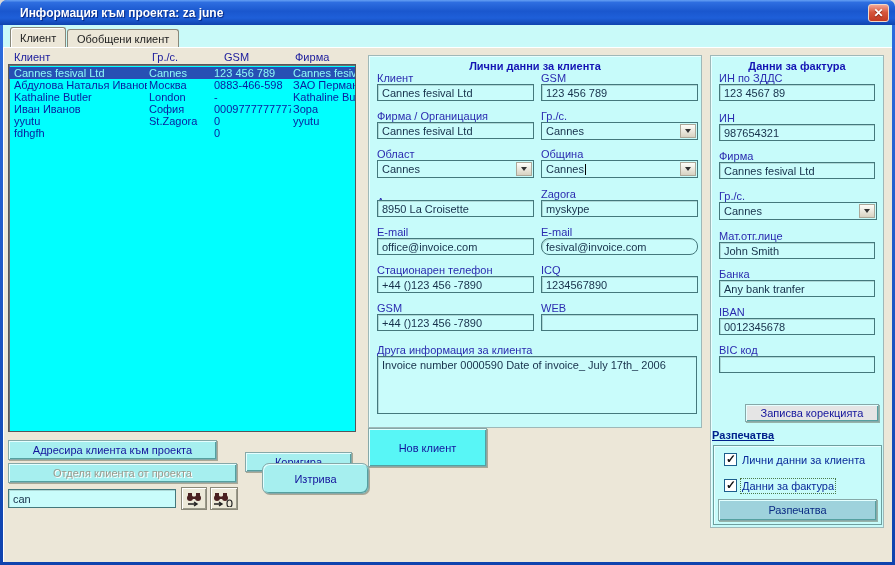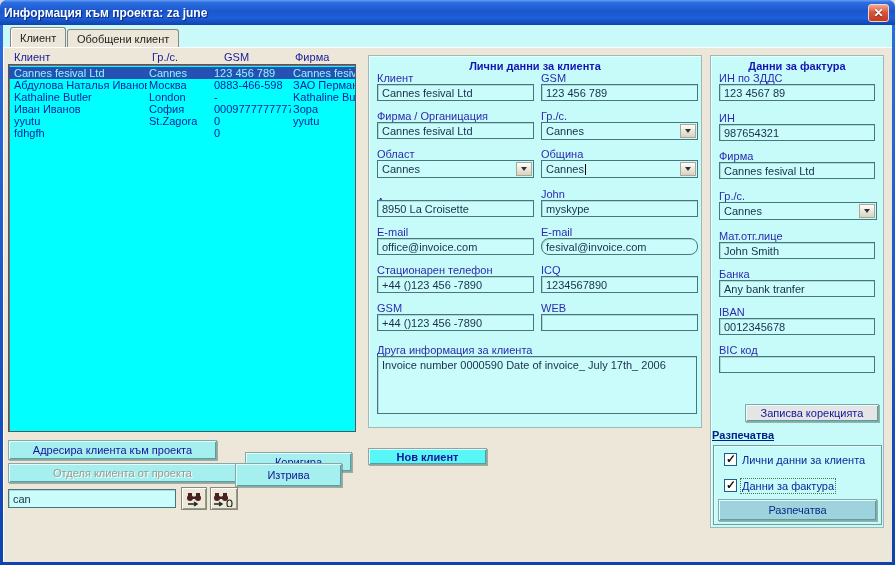--- a/index.html
+++ b/index.html
@@ -7,21 +7,21 @@
     position:relative;width:895px;height:565px;box-sizing:border-box;
     font-family:"Liberation Sans",sans-serif;font-size:11px;
     background:linear-gradient(180deg,#2E6EE0,#0F43AE);
     border-radius:7px 7px 0 0;overflow:hidden;
   }
   .titlebar{
     position:absolute;left:0;top:0;right:0;height:25px;
     background:linear-gradient(180deg,#66A1F4 0%,#2E6EE0 10%,#1A57CE 45%,#1E5FD9 72%,#0F43AE 100%);
     border-radius:7px 7px 0 0;display:flex;align-items:center;
   }
-  .title{color:#fff;font-weight:bold;font-size:12px;padding-left:4px;text-shadow:1px 1px 1px #00237E;}
+  .title{color:#fff;font-weight:bold;font-size:12px;padding-left:20px;text-shadow:1px 1px 1px #00237E;}
   .closebtn{
     position:absolute;right:6px;top:4px;width:21px;height:18px;border-radius:3px;
     background:linear-gradient(180deg,#F3A696,#D6573C 45%,#C23A22);
     border:1px solid #F0D8C8;box-sizing:border-box;cursor:pointer;
     display:flex;align-items:center;justify-content:center;
   }
   .x-icon{color:#fff;font-weight:bold;font-size:12px;line-height:12px;text-shadow:0 1px 1px #7a1a08;}
   .tabstrip{position:absolute;left:3px;top:25px;width:889px;height:22px;background:#C9FAF9;}
   .tab{
     position:absolute;box-sizing:border-box;background:#ECE7D8;color:#222;
@@ -150,21 +150,21 @@
       <span class="c1">fdhgfh</span>
       <span class="c2"></span>
       <span class="c3">0</span>
       <span class="c4"></span>
     </div>
   </div>
 
   <div class="btn" style="left:8px;top:440px;width:209px;height:20px;">Адресира клиента към проекта</div>
   <div class="btn" style="left:245px;top:452px;width:107px;height:20px;">Коригира</div>
   <div class="btn disabled" style="left:8px;top:463px;width:229px;height:20px;">Отделя клиента от проекта</div>
-  <div class="btn" style="left:235px;top:463px;width:107px;height:24px;">Изтрива</div>
+  <div class="btn" style="left:262px;top:463px;width:107px;height:31px;border-radius:7px;">Изтрива</div>
 
   <input class="inp" style="left: 8px; top: 489px; width: 168px; height: 19px;" value="can">
 
   <div class="tool" style="left:181px;top:487px;width:26px;height:23px;">
     <span>
       <svg class="binoc" width="16" height="16" viewBox="0 0 16 16">
         <rect x="2" y="2" width="4" height="3" fill="#4a2020"></rect>
           <rect x="10" y="2" width="4" height="3" fill="#4a2020"></rect>
         <circle cx="4" cy="7" r="3" fill="#4a2020"></circle>
           <circle cx="12" cy="7" r="3" fill="#4a2020"></circle>
@@ -180,21 +180,21 @@
           <rect x="10" y="2" width="4" height="3" fill="#4a2020"></rect>
         <circle cx="4" cy="7" r="3" fill="#4a2020"></circle>
           <circle cx="12" cy="7" r="3" fill="#4a2020"></circle>
         <rect x="6" y="5.5" width="4" height="2.5" fill="#4a2020"></rect>
         <path d="M1 13 h7 M6 11 l3 2 -3 2" stroke="#222" stroke-width="1.4" fill="none"></path>
         <ellipse cx="16.5" cy="12.5" rx="2.5" ry="3.5" fill="none" stroke="#222" stroke-width="1.2"></ellipse>
       </svg>
     </span>
   </div>
 
-  <div class="btn bright" style="left:368px;top:448px;width:119px;height:17px;font-weight:bold;">Нов клиент</div>
+  <div class="btn bright" style="left:368px;top:428px;width:119px;height:39px;">Нов клиент</div>
 
   <div class="panel" style="left:368px;top:55px;width:334px;height:373px;">
     <div class="ptitle" style="top:4px;">Лични данни за клиента</div>
 
     <span class="lbl" style="left:8px;top:16px;">Клиент</span>
     <input class="inp" style="left: 8px; top: 28px; width: 157px;" value="Cannes fesival Ltd">
     <span class="lbl" style="left:172px;top:16px;">GSM</span>
     <input class="inp" style="left: 172px; top: 28px; width: 157px;" value="123 456 789">
 
     <span class="lbl" style="left:8px;top:54px;">Фирма / Органицация</span>
@@ -218,21 +218,21 @@
     <div class="combo" style="left:172px;top:104px;width:157px;">
       <span>Cannes</span>
         <span class="caret"></span>
       <span class="cbtn">
           <i class="arr"></i>
         </span>
     </div>
 
     <span class="lbl" style="left:8px;top:140px;">Адрес</span>
     <input class="inp" style="left: 8px; top: 144px; width: 157px;" value="8950 La Croisette">
-    <span class="lbl" style="left:172px;top:132px;">John</span>
+    <span class="lbl" style="left:172px;top:132px;">Zagora</span>
     <input class="inp" style="left: 172px; top: 144px; width: 157px;" value="myskype">
 
     <span class="lbl" style="left:8px;top:170px;">E-mail</span>
     <input class="inp" style="left: 8px; top: 182px; width: 157px;" value="office@invoice.com">
     <span class="lbl" style="left:172px;top:170px;">E-mail</span>
     <input class="inp" style="left: 172px; top: 182px; width: 157px; border-radius: 8px;" value="fesival@invoice.com">
 
     <span class="lbl" style="left:8px;top:208px;">Стационарен телефон</span>
     <input class="inp" style="left: 8px; top: 220px; width: 157px;" value="+44 ()123 456 -7890">
     <span class="lbl" style="left:172px;top:208px;">ICQ</span>

